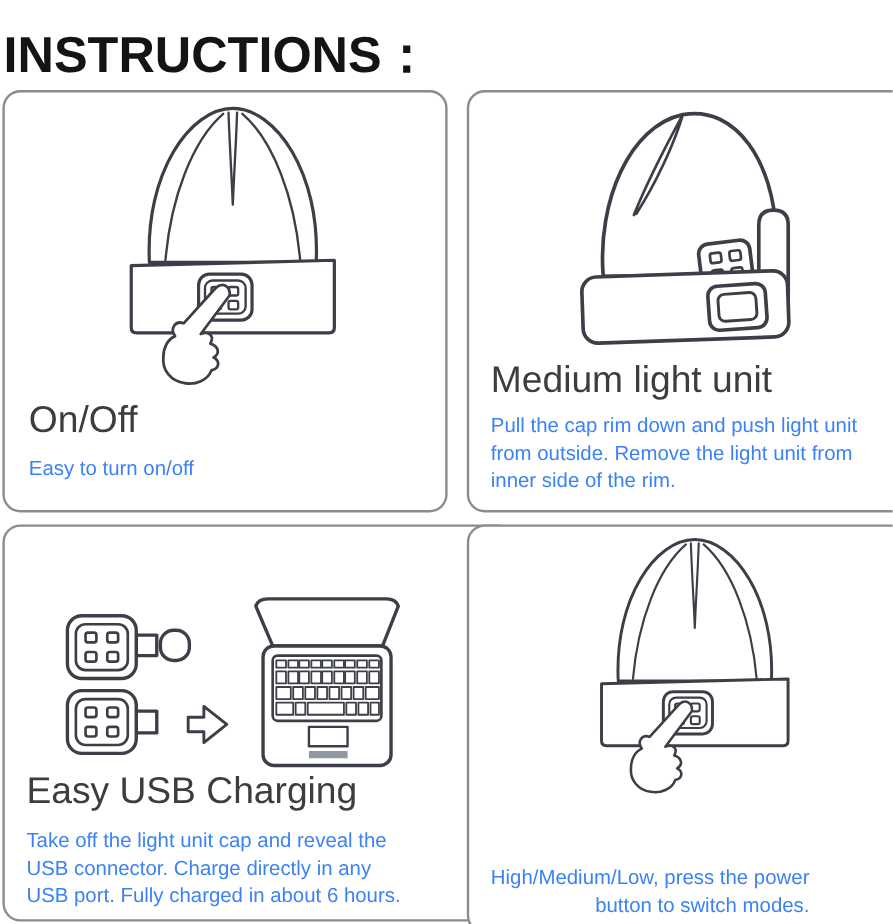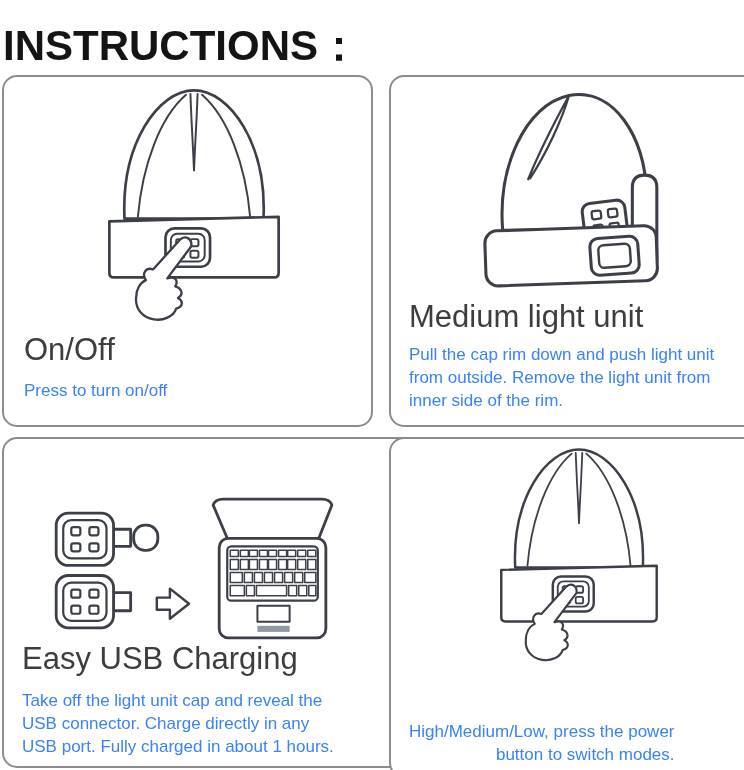--- a/index.html
+++ b/index.html
@@ -59,21 +59,21 @@
         <g stroke-width="2.2">
           <rect x="90" y="175" width="9" height="8" rx="2"></rect>
           <rect x="106" y="175" width="9" height="8" rx="2"></rect>
           <rect x="90" y="188" width="9" height="8" rx="2"></rect>
           <rect x="106" y="188" width="9" height="8" rx="2"></rect>
         </g>
         <path stroke-width="2.6" d="M94,176 C100,170 108,174 107,183 L80,219 C88,216 93,221 89,228 C96,230 99,237 92,241 C98,244 98,251 90,253 C87,262 75,267 65,265 C52,263 44,253 45,241 C45,232 49,224 56,221 C51,214 56,206 64,209 Z"></path>
       </g>
     </svg>
     <div class="heading h-tl">On/Off</div>
-    <div class="body-text b-tl">Press to turn on/off</div>
+    <div class="body-text b-tl">Easy to turn on/off</div>
   </div>
 
   <div class="panel panel-tr">
     <svg class="illus illus-tr" width="245" height="215" viewBox="0 0 240 210">
       <g stroke="#3d3f48" stroke-width="3" fill="#fff" stroke-linejoin="round" stroke-linecap="round">
         <path d="M33,142 C28,80 55,19 98,10 C142,2 172,50 174,106 L174,140 Z"></path>
         <path fill="none" stroke-width="2.2" d="M98,10 C86,32 70,62 58,92 M98,10 C91,34 76,66 60,91"></path>
         <path d="M160,150 L160,100 Q160,88 172,88 Q184,88 184,100 L184,170 Q184,182 172,183 L162,184 Z"></path>
         <g transform="rotate(-7 133 132)">
           <rect x="112" y="114" width="42" height="38" rx="8"></rect>
@@ -165,21 +165,21 @@
               <rect x="271" y="94" width="7" height="10"></rect>
           </g>
           <rect x="220" y="114" width="32" height="16" stroke-width="2"></rect>
           <rect x="220" y="134" width="32" height="6" fill="#9098a2" stroke="none"></rect>
         </g>
       </g>
     </svg>
     <div class="heading h-bl">Easy USB Charging</div>
     <div class="body-text b-bl">Take off the light unit cap and reveal the
 USB connector. Charge directly in any
-USB port. Fully charged in about 1 hours.</div>
+USB port. Fully charged in about 6 hours.</div>
   </div>
 
   <div class="panel panel-br">
     <svg class="illus illus-br" width="180" height="221" viewBox="0 0 220 270">
       <g stroke="#3d3f48" stroke-width="3" fill="#fff" stroke-linejoin="round" stroke-linecap="round">
         <path d="M32,152 C28,68 70,8 110,8 C150,8 192,68 188,152 Z"></path>
         <path fill="none" stroke-width="2.2" d="M106,12 C107,42 109,72 110,98 M114,12 C113,42 111,72 110,98"></path>
         <path fill="none" stroke-width="2.2" d="M101,13 C72,38 52,92 47,150"></path>
         <path fill="none" stroke-width="2.2" d="M119,13 C148,38 168,92 173,150"></path>
         <path d="M15,155 L205,150 L205,213 Q205,218 200,218 L20,218 Q15,218 15,213 Z"></path>

